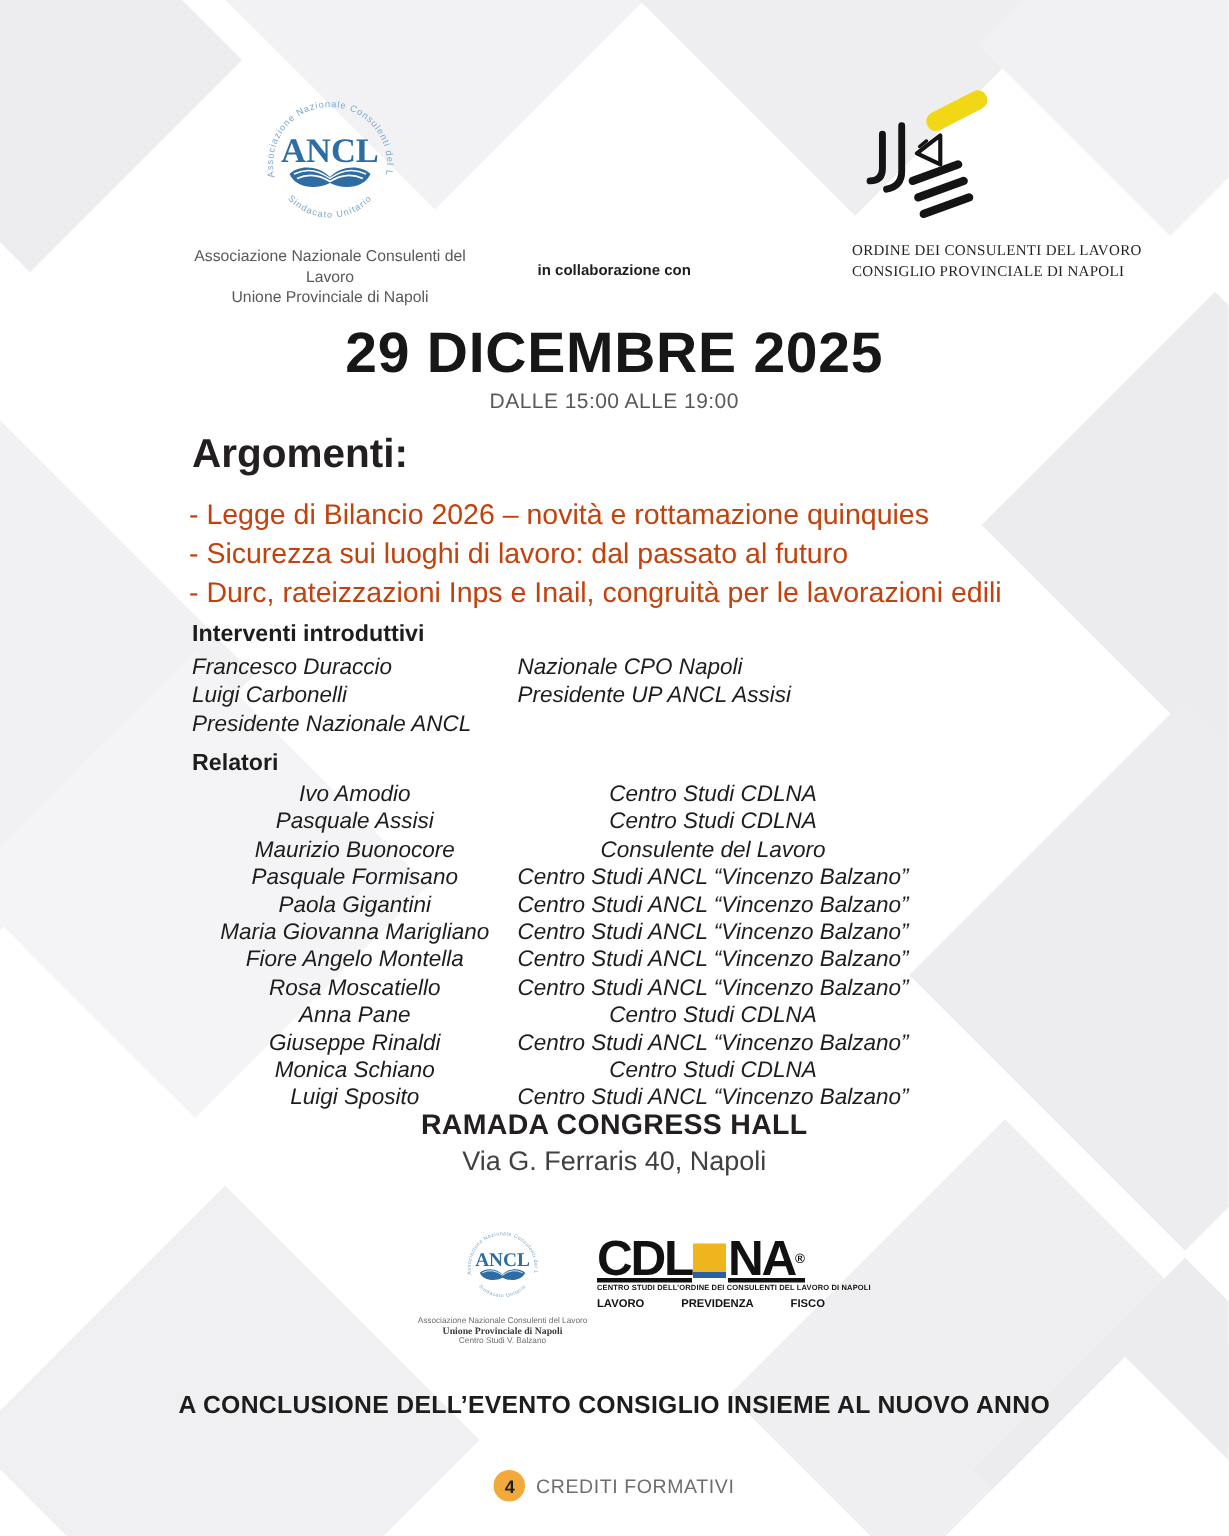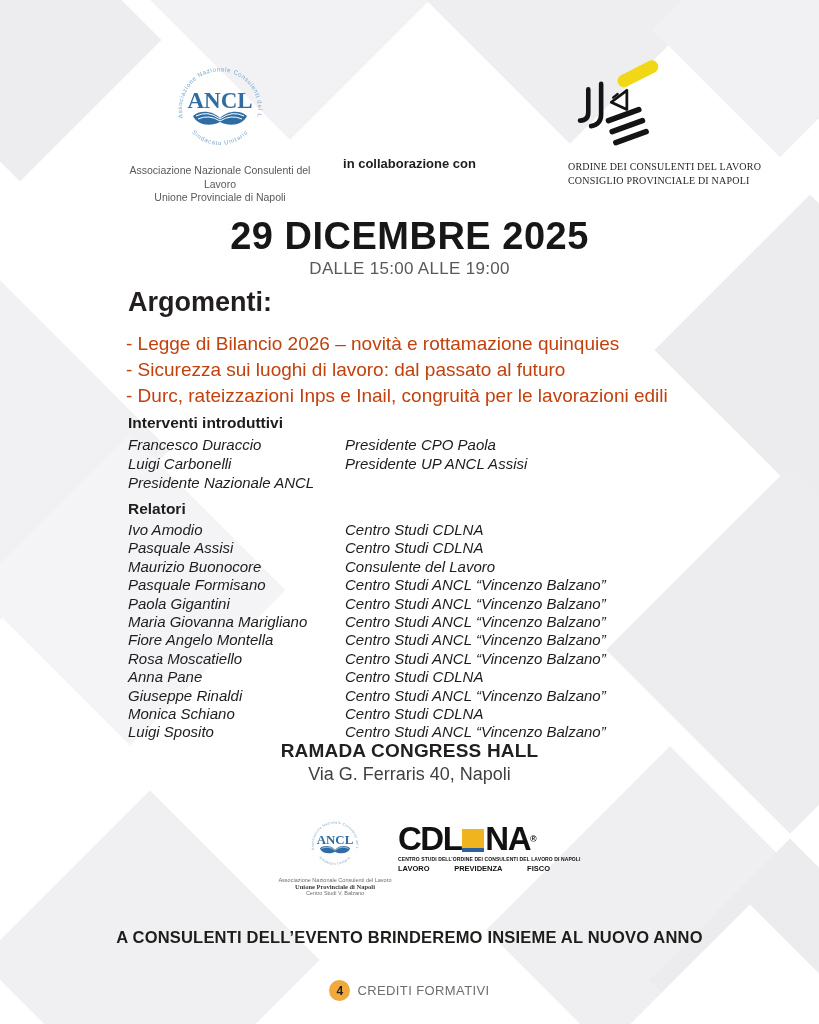--- a/index.html
+++ b/index.html
@@ -11,53 +11,53 @@
   
   .bg { position:absolute; inset:0; z-index:0; overflow:hidden; }
   .dm { position:absolute; transform:rotate(45deg); }
   
   .content { position:absolute; inset:0; z-index:1; }
   .centered { position:absolute; left:0; right:0; text-align:center; }
 
   
   .ancl-top { position:absolute; left:118px; top:58px; width:204px; text-align:center; }
   .ancl-caption { font-size:10.5px; line-height:1.3; color:#58595b; margin-top:2px; }
-  .collab { top:156px; font-size:13px; font-weight:bold; color:#1d1d1b; }
+  .collab { top:175px; font-size:10px; font-weight:bold; color:#1d1d1b; }
   .ordine-top { position:absolute; left:568px; top:60px; width:240px; text-align:left; }
   .ordine-caption { font-family:"Liberation Serif", serif; font-size:10px; line-height:1.35; color:#231f20; margin-top:6px; letter-spacing:.2px; }
 
   
   .date { top:215px; font-size:38px; font-weight:800; letter-spacing:.5px; color:#171717; }
-  .time { top:259px; font-size:17px; color:#58595b; letter-spacing:.3px; }
+  .time { top:259px; font-size:14px; color:#58595b; letter-spacing:.3px; }
 
   
   .topics-heading { position:absolute; left:128px; top:287px; font-size:27px; font-weight:800; }
   .topics { position:absolute; left:126px; top:331px; font-size:19px; line-height:26px; color:#c2410c; }
 
   
   .sect-heading { font-size:15.5px; font-weight:bold; color:#1d1d1b; }
   .people { display:grid; grid-template-columns:217px auto;font-style:italic; }
   .people > div { color:#1d1d1b; font-size:15px; }
   .intro-wrap { position:absolute; left:128px; top:414px; }
   .intro-wrap .people > div { line-height:19px; }
   .speakers-wrap { position:absolute; left:128px; top:500px; }
-  .speakers-wrap .people > div { line-height:18.4px; }
+  .speakers-wrap .people > div { line-height:18.4px;text-align:center; }
   .people-rows { margin-top:3px; }
 
   
   .venue-name { top:740px; font-size:19px; font-weight:800; letter-spacing:.2px; }
   .venue-address { top:764px; font-size:18px; color:#404041; }
 
   
   .ancl-bottom { position:absolute; left:276px; top:816px; width:118px; text-align:center; }
   .ancl-bottom .cap1 { font-size:5.5px; color:#6d6e71; margin-top:1px; }
   .ancl-bottom .cap2 { font-family:"Liberation Serif", serif; font-size:6.5px; font-weight:bold; color:#3a3a3a; }
   .ancl-bottom .cap3 { font-size:5.5px; color:#6d6e71; }
   .cdlna { position:absolute; left:398px; top:824px; width:152px; text-align:left; }
-  .cdlna-word { font-size:33px; font-weight:900; letter-spacing:-1.5px; color:#111; line-height:30px; white-space:nowrap; }
+  .cdlna-word { font-size:33px; font-weight:900; letter-spacing:-1.5px; color:#111; line-height:30px; white-space:nowrap;text-decoration:underline; }
   .cdlna-sq { display:inline-block; width:22px; height:23px; background:#f0b41f; border-bottom:4px solid #2c5f9e; transform:translateY(2px); margin:0 1px; }
   .cdlna-reg { font-size:9px; vertical-align:top; letter-spacing:0; }
   .cdlna-tag { font-size:5px; font-weight:bold; color:#111; letter-spacing:.1px; margin-top:2px; white-space:nowrap; }
   .cdlna-pillars { display:flex; justify-content:space-between; font-size:7.5px; font-weight:bold; color:#111; margin-top:2px;align-items:flex-end; }
 
   
   .closing { top:928px; font-size:16.5px; font-weight:800; color:#1d1d1b; letter-spacing:.2px; }
   .credits { position:absolute; left:0; right:0; top:980px; display:flex; justify-content:center; align-items:center; gap:7px; }
   .credits-circle { width:21px; height:21px; border-radius:50%; background:#f2a93c; color:#1d1d1b; font-size:12px; font-weight:bold; display:flex; align-items:center; justify-content:center; }
   .credits-label { font-size:13px; color:#6d6e71; letter-spacing:.4px;text-align:right; }
@@ -135,21 +135,21 @@
   <div class="topics">
     <div>- Legge di Bilancio 2026 – novità e rottamazione quinquies</div>
     <div>- Sicurezza sui luoghi di lavoro: dal passato al futuro</div>
     <div>- Durc, rateizzazioni Inps e Inail, congruità per le lavorazioni edili</div>
   </div>
 
   <div class="intro-wrap">
     <div class="sect-heading">Interventi introduttivi</div>
     <div class="people people-rows">
       <div>Francesco Duraccio</div>
-        <div>Presidente CPO Paola</div>
+        <div>Nazionale CPO Napoli</div>
       <div>Luigi Carbonelli</div>
         <div>Presidente UP ANCL Assisi</div>
         <div>Presidente Nazionale ANCL</div>
     </div>
   </div>
 
   <div class="speakers-wrap">
     <div class="sect-heading">Relatori</div>
     <div class="people people-rows">
       <div>Ivo Amodio</div>
@@ -208,19 +208,19 @@
   <div class="cdlna">
     <div class="cdlna-word"><span>CDL</span><span class="cdlna-sq"></span><span>NA</span><span class="cdlna-reg">®</span></div>
     <div class="cdlna-tag">CENTRO STUDI DELL’ORDINE DEI CONSULENTI DEL LAVORO DI NAPOLI</div>
     <div class="cdlna-pillars">
       <span>LAVORO</span>
       <span>PREVIDENZA</span>
       <span>FISCO</span>
     </div>
   </div>
 
-  <div class="centered closing">A CONSULENTI DELL’EVENTO BRINDEREMO INSIEME AL NUOVO ANNO</div>
+  <div class="centered closing">A CONCLUSIONE DELL’EVENTO CONSIGLIO INSIEME AL NUOVO ANNO</div>
   <div class="credits">
     <div class="credits-circle">4</div>
     <div class="credits-label">CREDITI FORMATIVI</div>
   </div>
 
 </div>
 
 </body></html>

